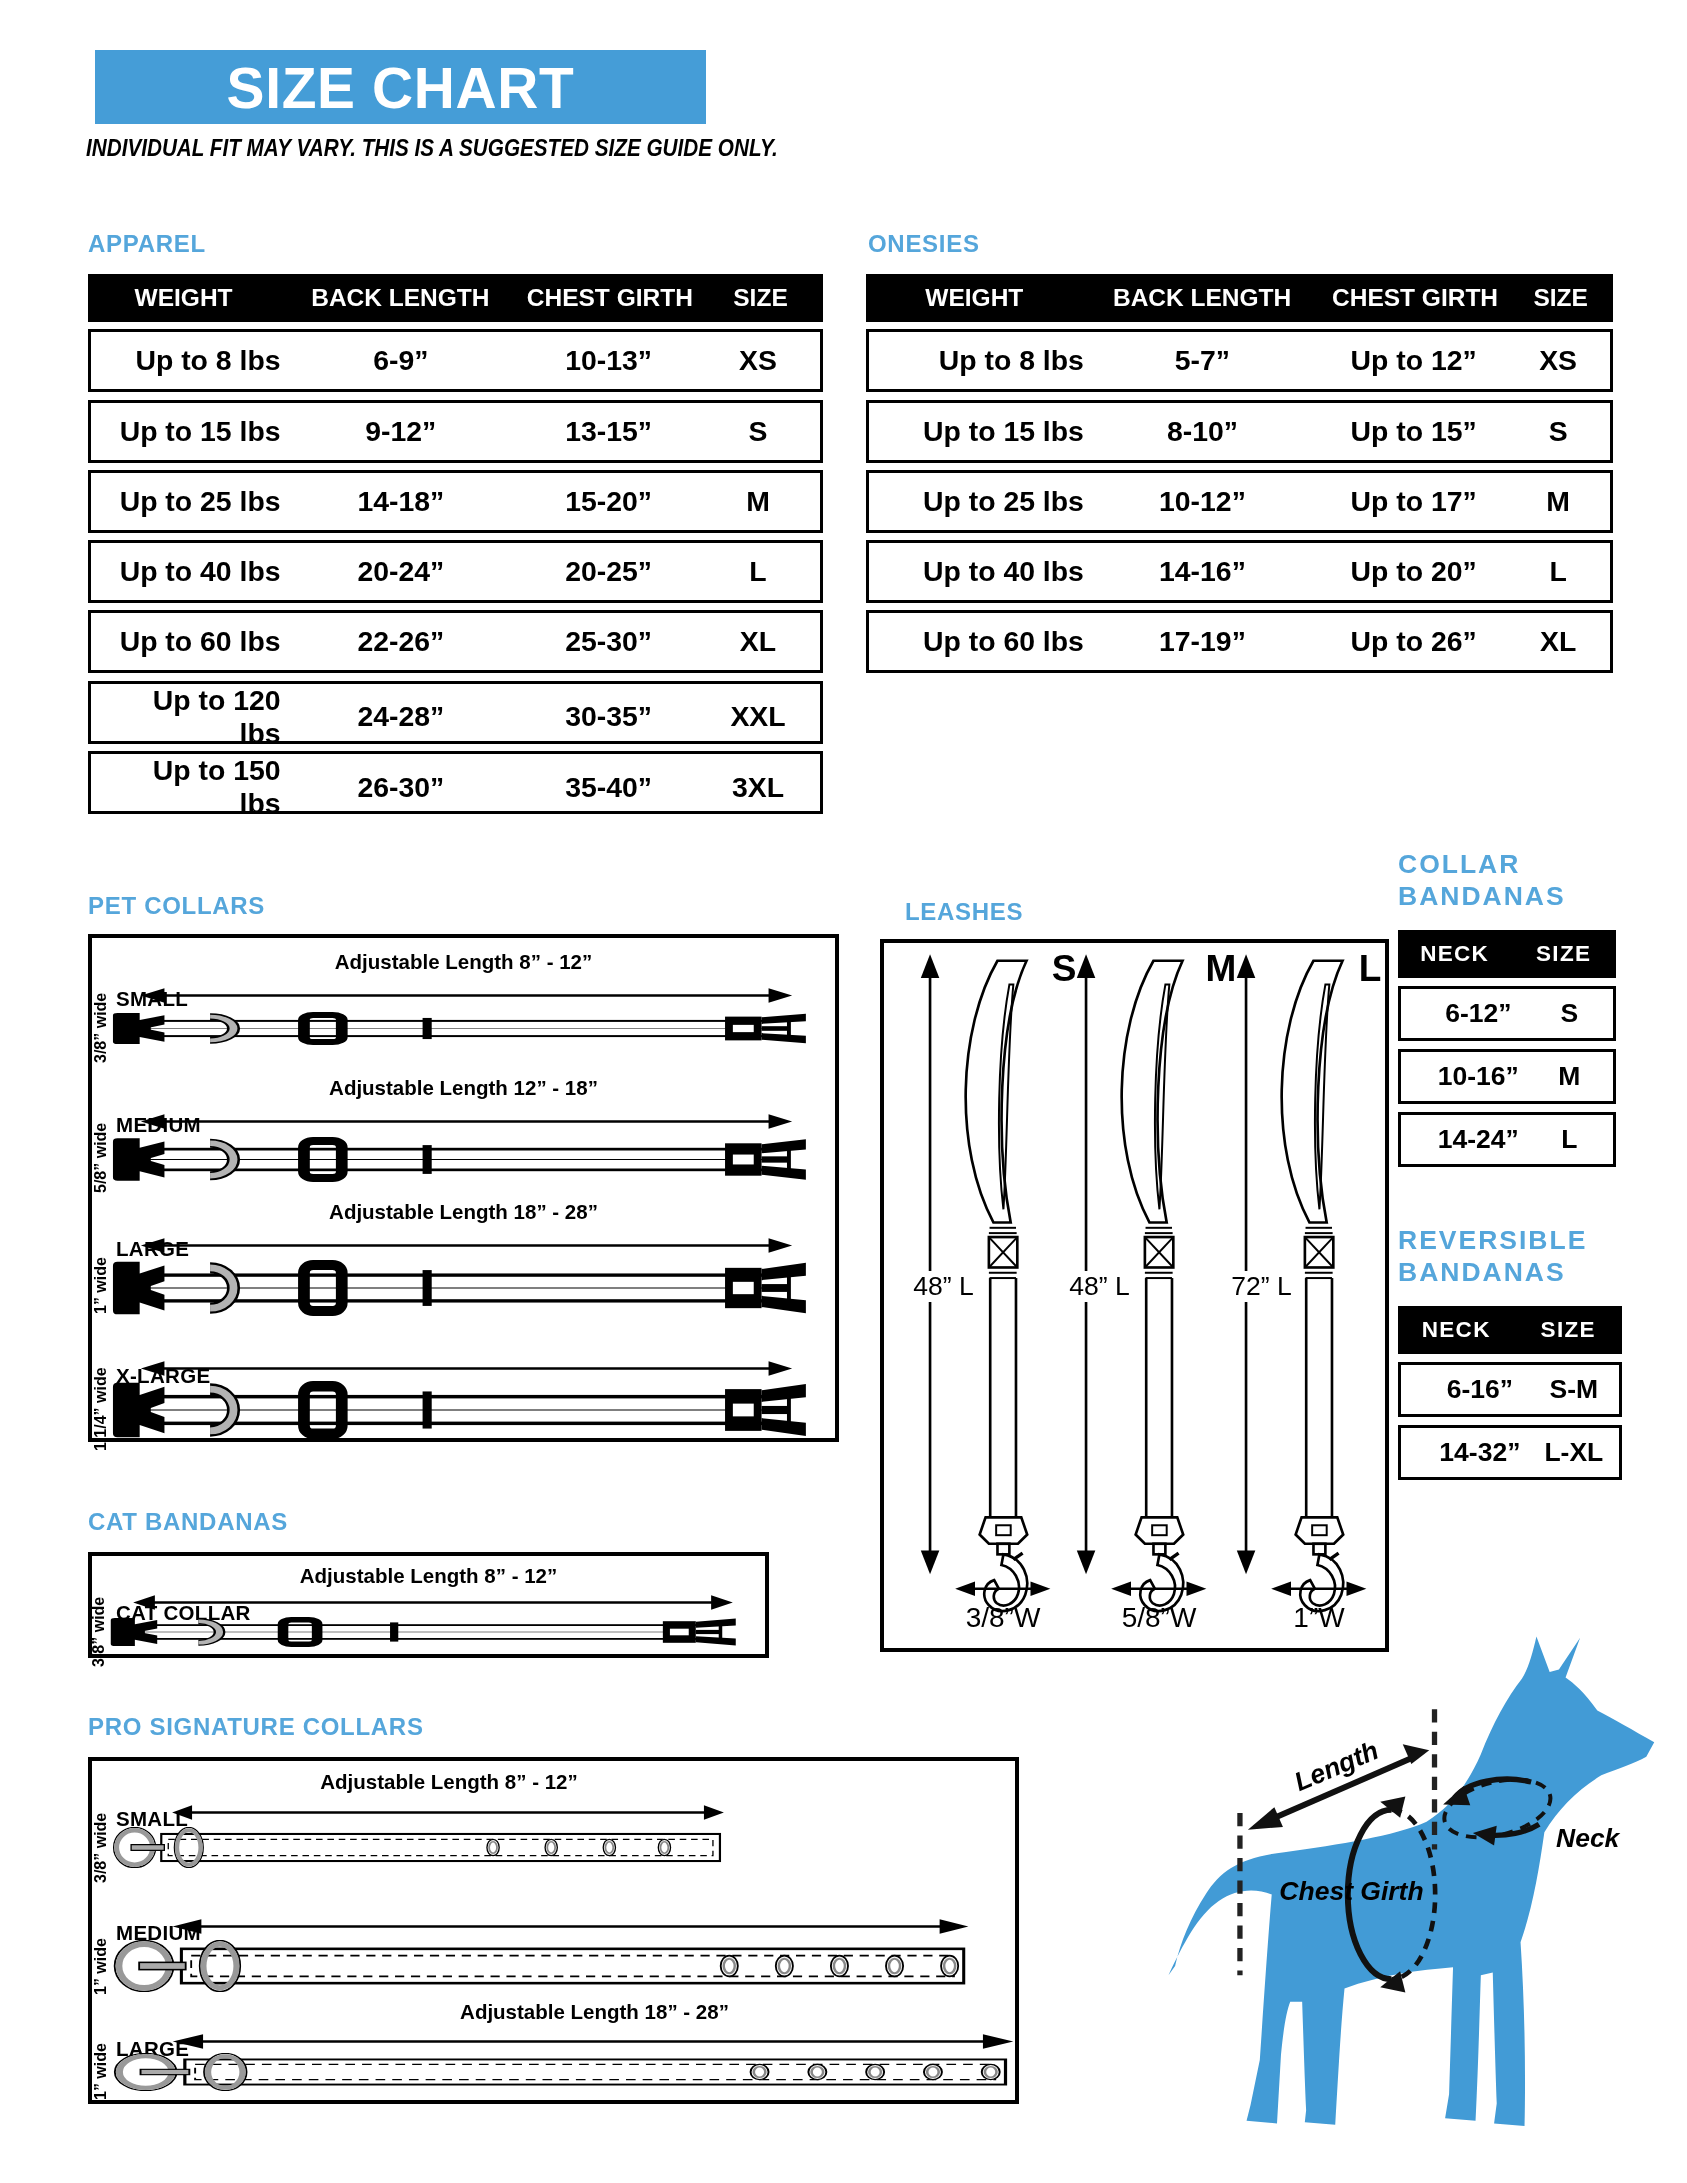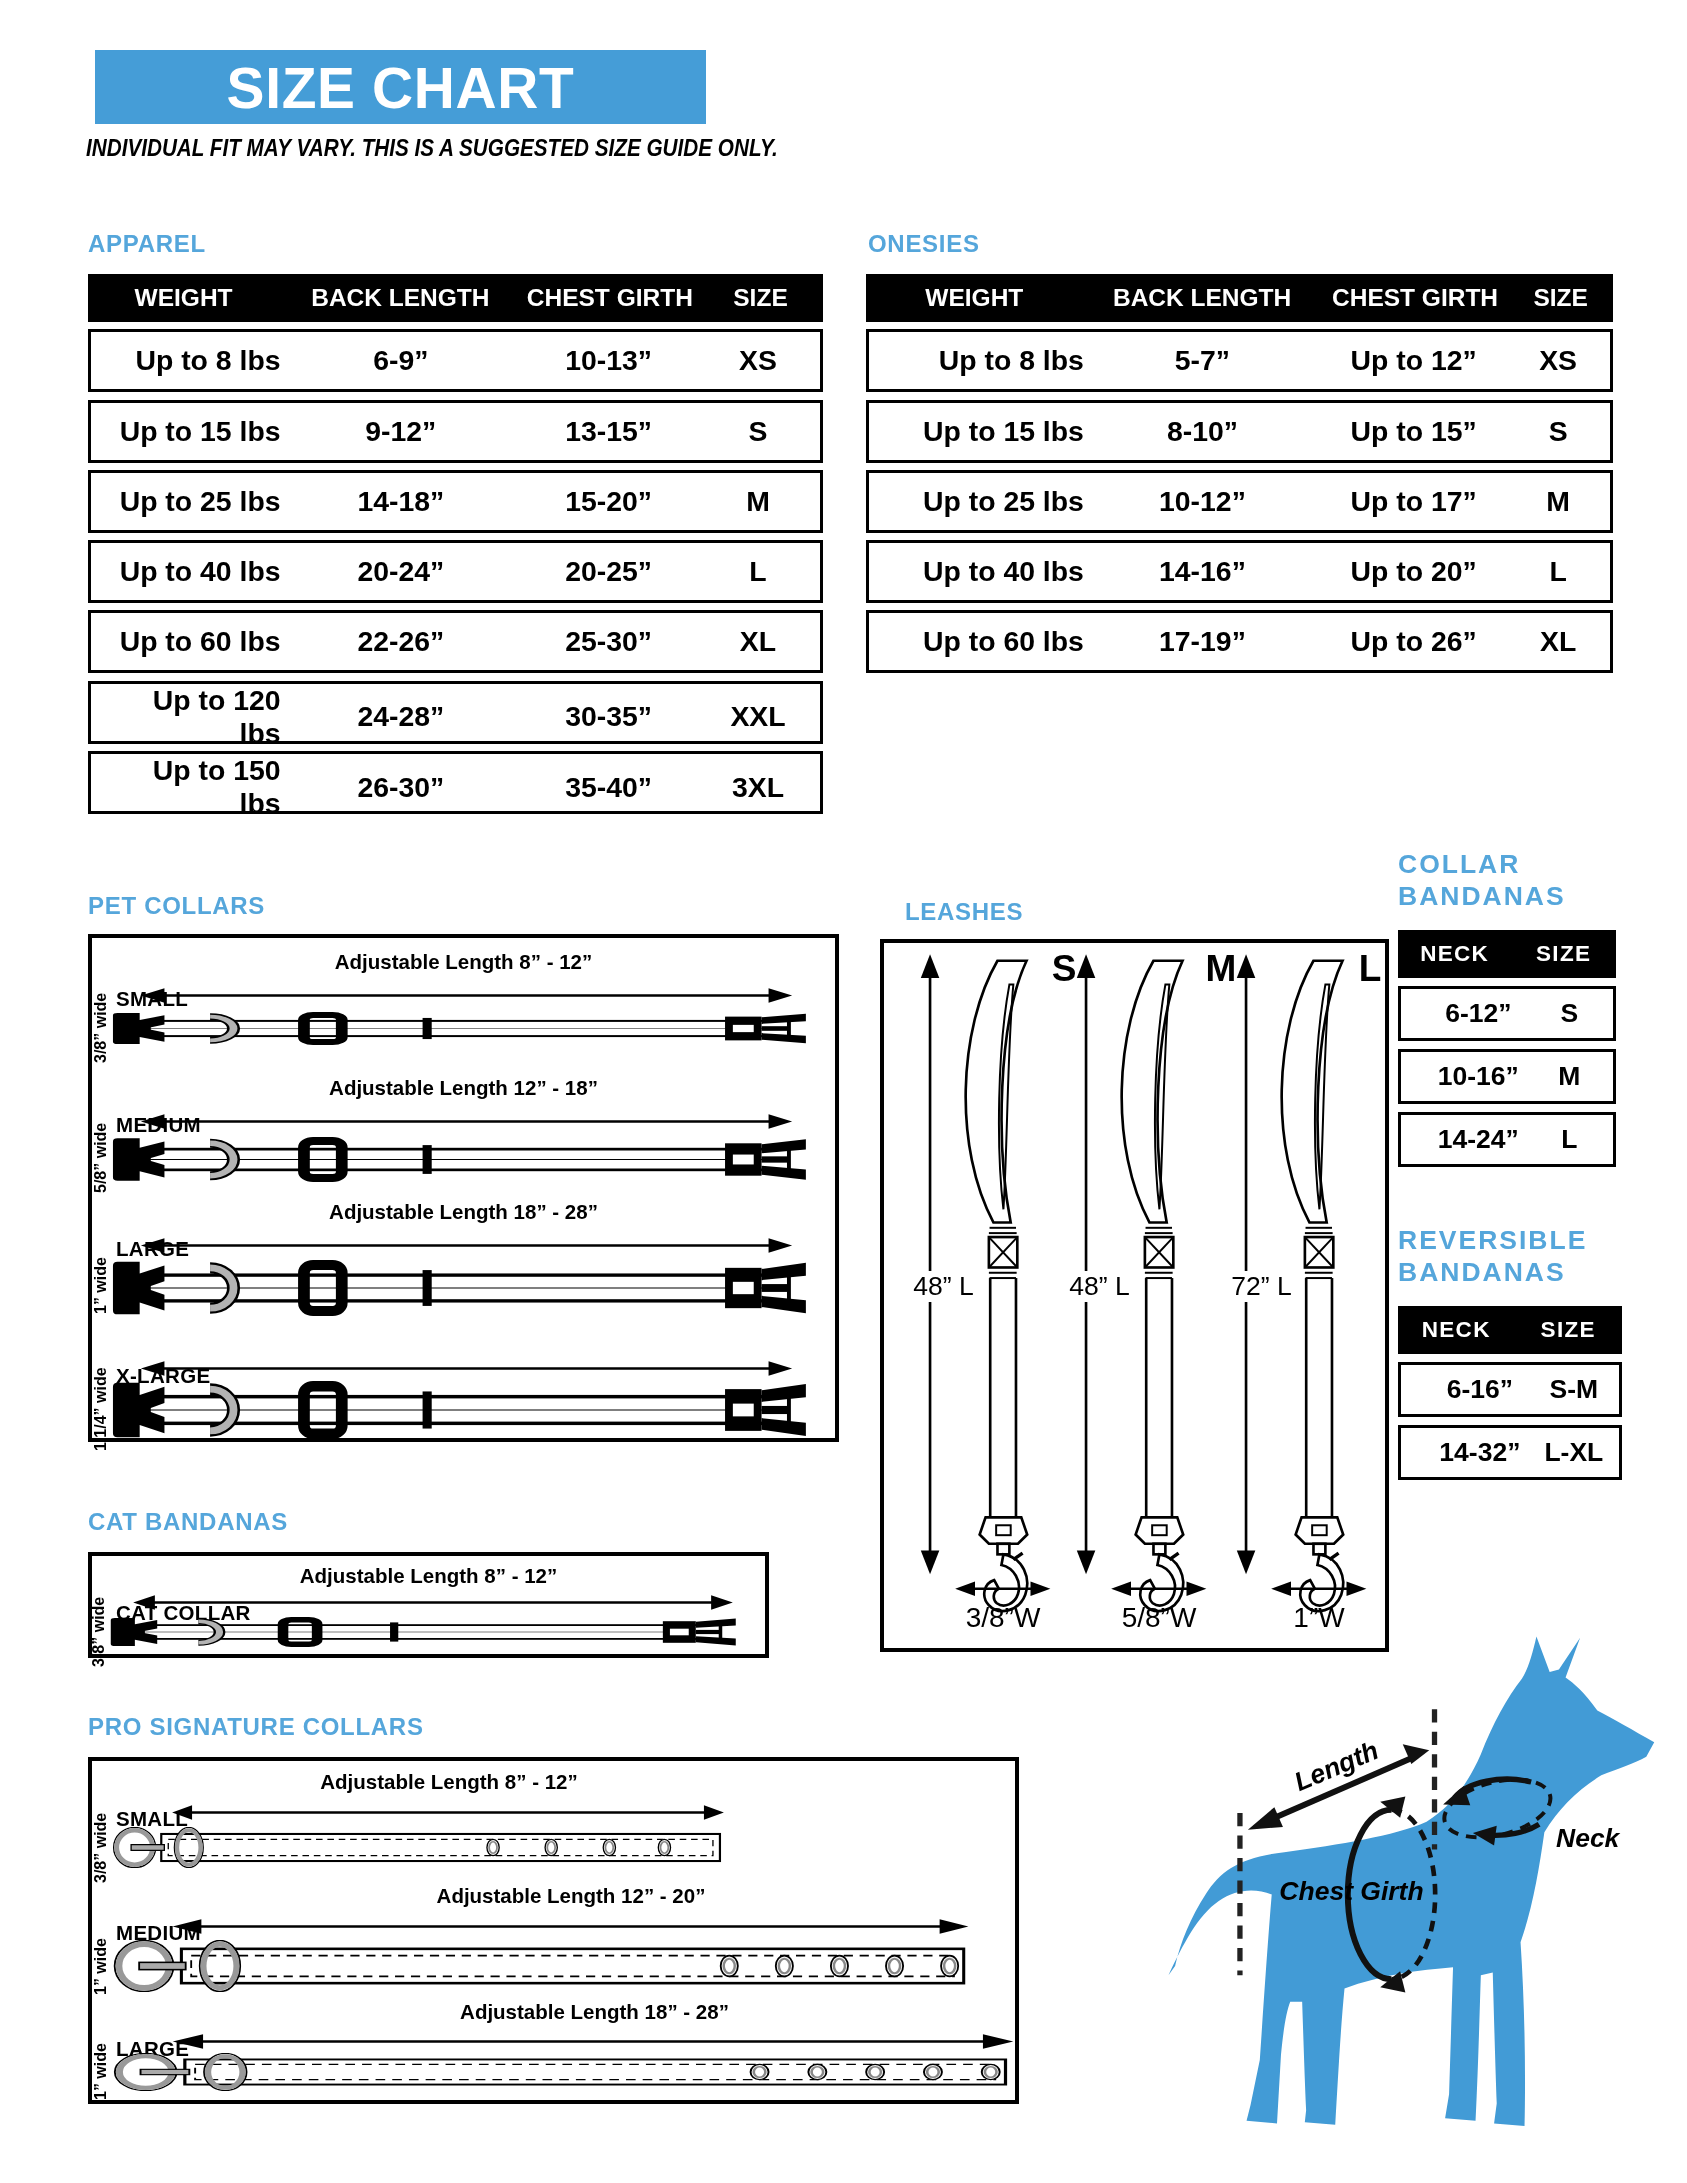--- a/index.html
+++ b/index.html
@@ -369,21 +369,20 @@
           <use href="#sym-arrow-h"></use>
         </svg>
       <div class="abs vlabel" style="left:-1.3px;top:57px;height:42px;width:20px">3/8” wide</div>
       <svg class="abs" style="left:18.5px;top:57px" width="612" height="41" viewBox="0 0 1400 100" preserveAspectRatio="none">
           <use href="#sym-pro4"></use>
         </svg>
     </div>
 
     <div class="abs" style="left:0;top:123px;width:100%;height:110px">
       <div class="abs dlabel" style="left:24px;top:0">MEDIUM</div>
-      <div class="abs dlen" style="left:79px;top:0;width:800px">Adjustable Length 12” - 20”</div>
       <svg class="abs arrow-svg" style="left:79px;top:34px" width="799" height="17" viewBox="0 0 1000 26" preserveAspectRatio="none">
           <use href="#sym-arrow-h"></use>
         </svg>
       <div class="abs vlabel" style="left:-1.3px;top:56px;height:53px;width:20px">1” wide</div>
       <svg class="abs" style="left:18.5px;top:56px" width="857" height="52" viewBox="0 0 1400 100" preserveAspectRatio="none">
           <use href="#sym-pro5"></use>
         </svg>
     </div>
 
     <div class="abs" style="left:0;top:239px;width:100%;height:93px">

